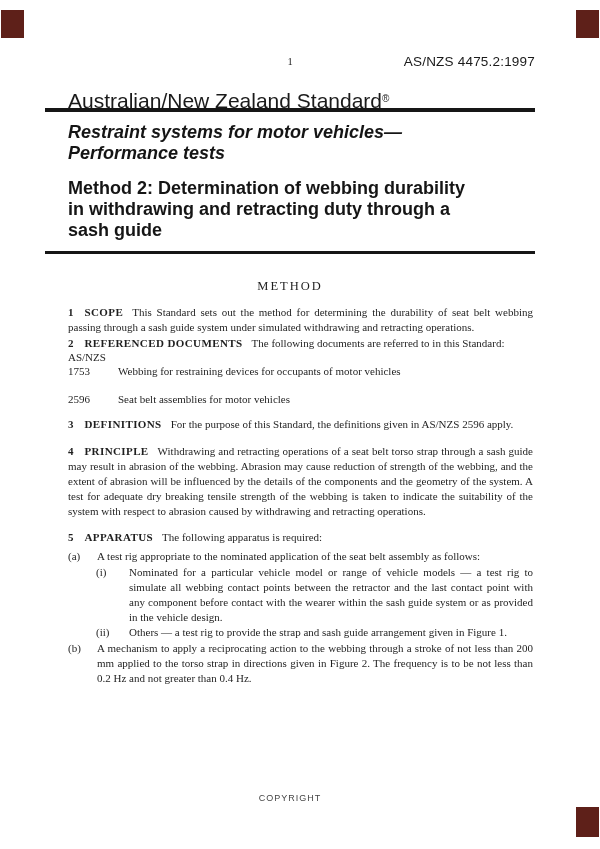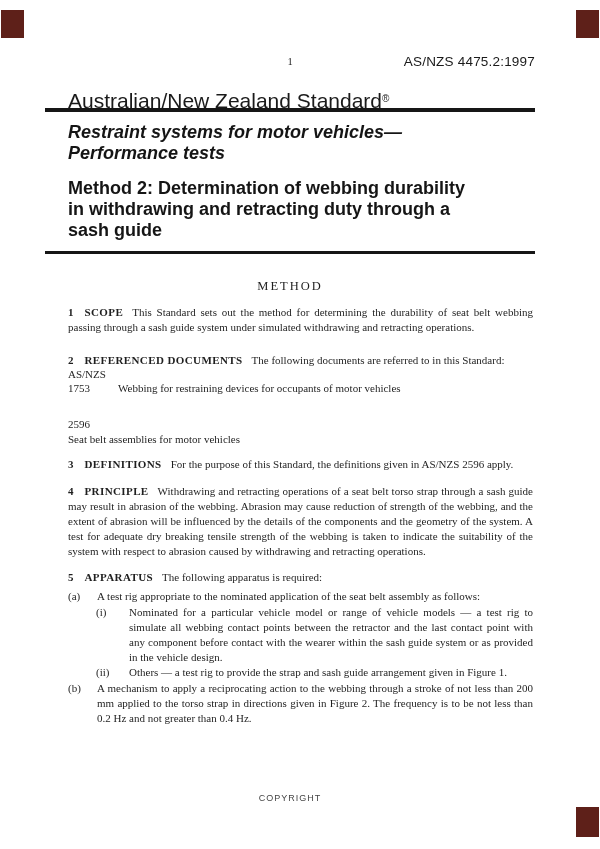--- a/index.html
+++ b/index.html
@@ -45,24 +45,24 @@
   
   .content { position:absolute; top:279px; left:45px; width:490px;
              font-size:11px; line-height:15px; color:#1f1f1f; }
   .method-head { text-align:center; letter-spacing:2px; font-size:12.5px; line-height:15px; }
 
   .par { margin:0 2px 0 23px; width:465px; text-align:justify; }
   .sec-num   { font-weight:700; margin-right:11px; }
   .sec-label { font-weight:700; margin-right:9px; letter-spacing:0.4px; }
 
   .mt-scope    { margin-top:11px; }
-  .mt-refdocs  { margin-top:18px;  }
+  .mt-refdocs  { margin-top:1px;  }
   .refs-group  { margin:0 2px 0 23px; line-height:13px; }
   .ref-row     { display:flex; margin:0 2px 0 23px; }
-  .ref-row + .ref-row { margin-top:21px;flex-direction:column; }
+  .ref-row + .ref-row { margin-top:13px; }
   .ref-code  { flex:none; width:50px; }
   .ref-title { flex:1; }
   .mt-defs   { margin-top:10px; }
   .mt-princ  { margin-top:12px; }
   .mt-appar  { margin-top:11px;  }
 
   .item { display:flex; margin:0 2px 0 23px; }
   .item .marker { flex:none; width:29px; }
   .item .itext  { flex:1; text-align:justify; }
   .item.sub { margin-left:51px; }

